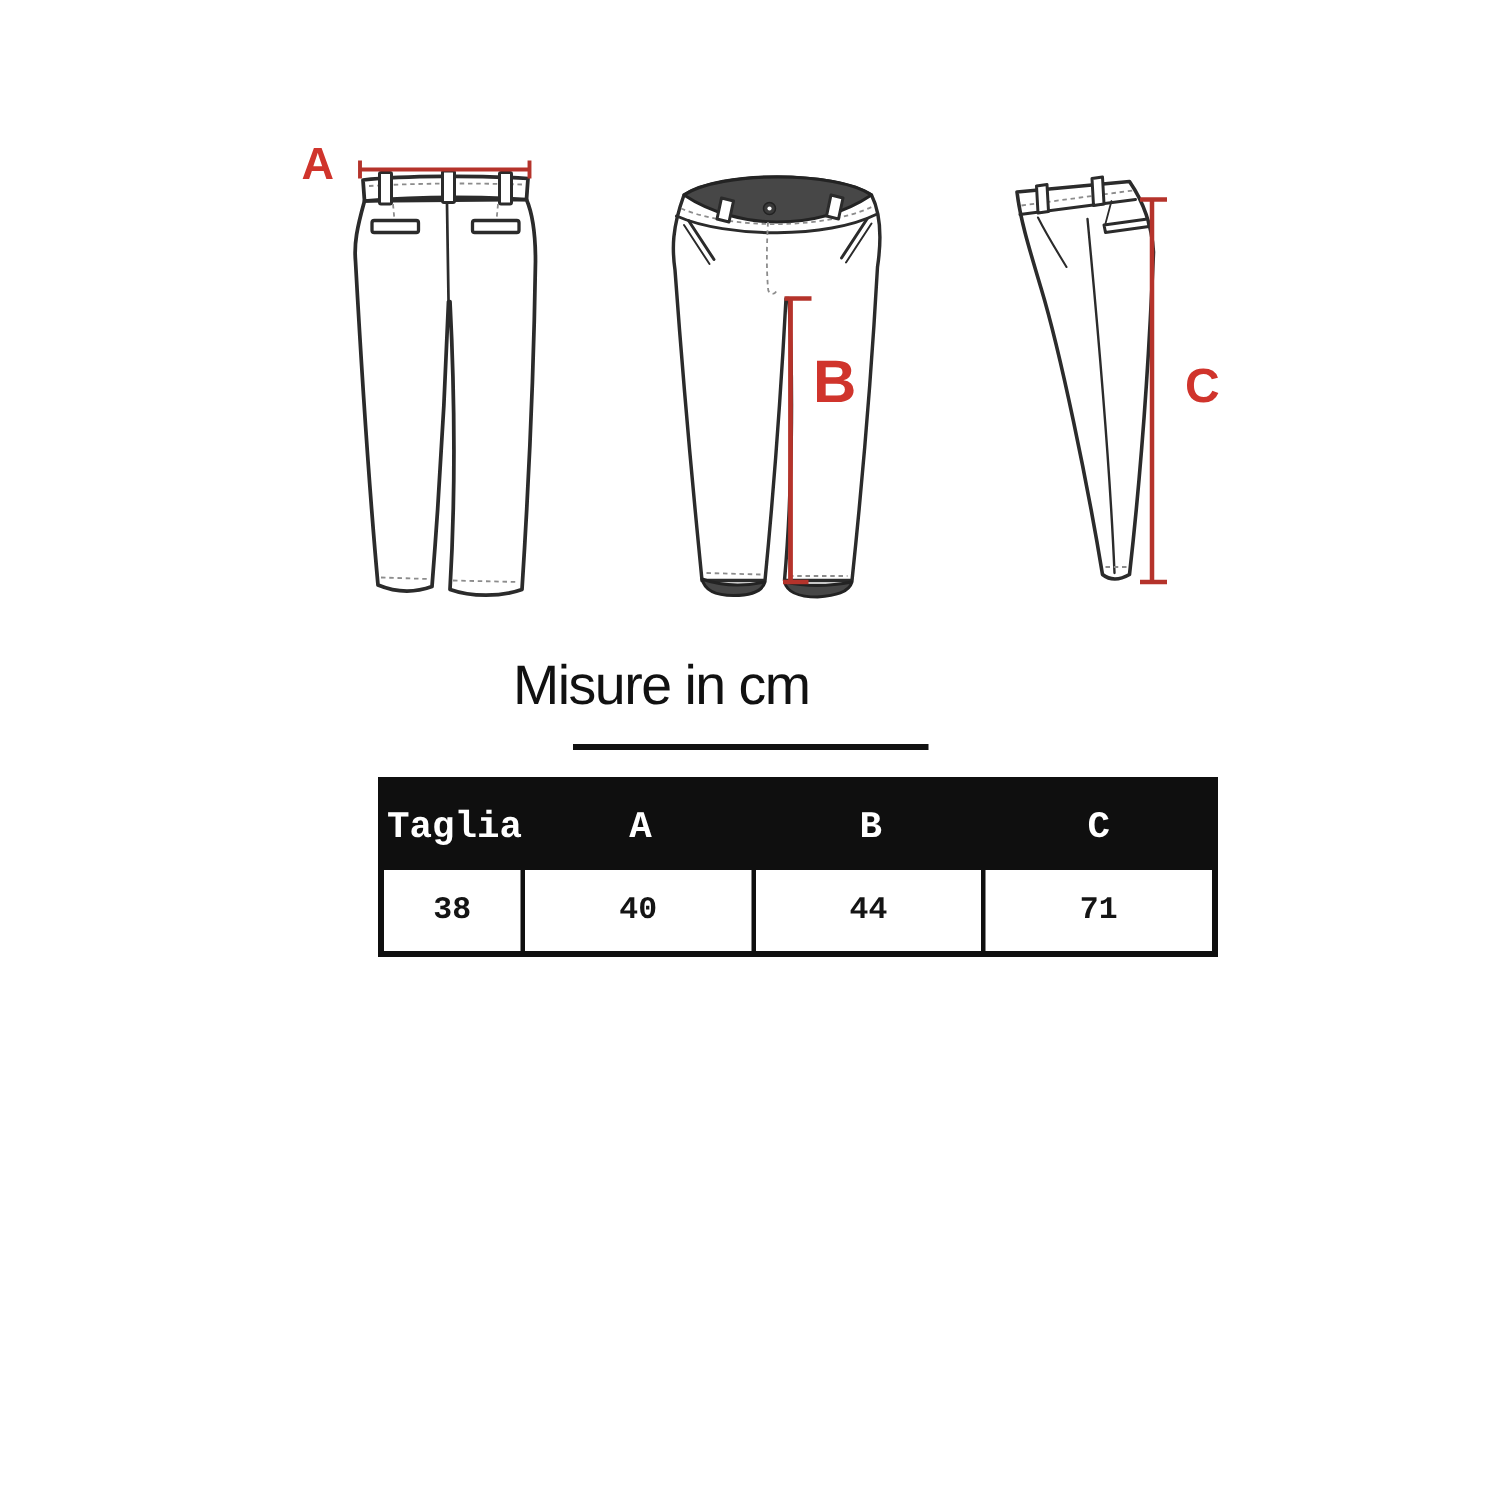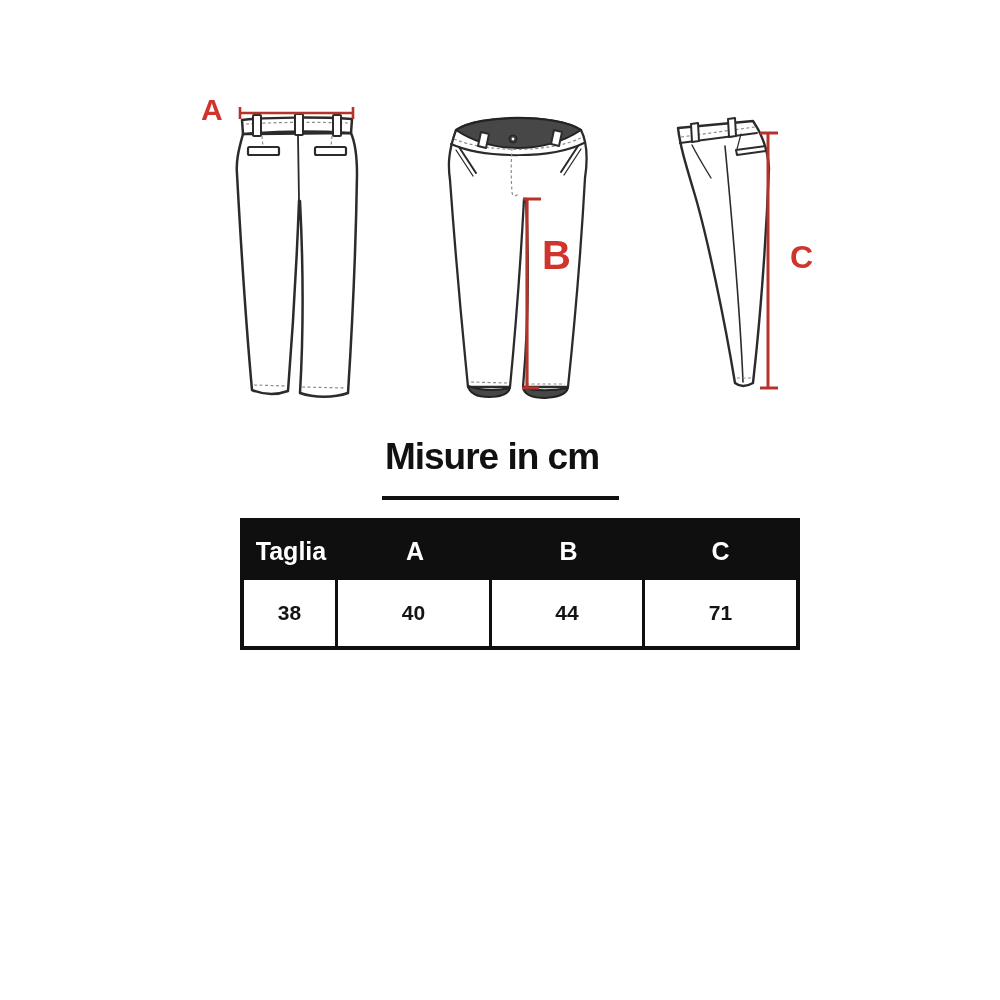--- a/index.html
+++ b/index.html
@@ -27,48 +27,49 @@
     line-height:1;
     letter-spacing:0;
   }
   #label-a{left:201px;top:95px;font-size:30px;}
   #label-b{left:542px;top:235px;font-size:40px;}
   #label-c{left:790px;top:241px;font-size:32px;}
 
   .section-title{
     position:absolute;
     left:342px;top:436px;width:300px;
-    text-align:center;
-    font-size:37px;font-weight:bold;
+    text-align:left;
+    font-size:37px;font-weight:normal;
     letter-spacing:-1px;
     color:#111;
   }
   .title-underline{
     position:absolute;
     left:382px;top:496px;width:237px;height:4px;
     background:#111;
   }
 
   .size-table{
     position:absolute;
-    left:240px;top:518px;width:560px;
+    left:252px;top:518px;width:560px;
     box-sizing:border-box;
     border:4px solid var(--table-black);
     background:#fff;
+    font-family:Liberation Mono, monospace;
   }
   .size-table .hrow{
     display:grid;
     grid-template-columns:94px 154px 153px 151px;
     height:58px;
     background:var(--table-black);
   }
   .size-table .brow{
     display:grid;
     grid-template-columns:94px 154px 153px 151px;
-    height:66px;
+    height:54px;
     background:#fff;
   }
   .size-table .hcell{
     display:flex;align-items:center;justify-content:center;
     color:#fff;font-size:25px;font-weight:bold;
   }
   .size-table .bcell{
     display:flex;align-items:center;justify-content:center;
     color:#141414;font-size:21px;font-weight:bold;
     border-right:3px solid var(--table-black);

